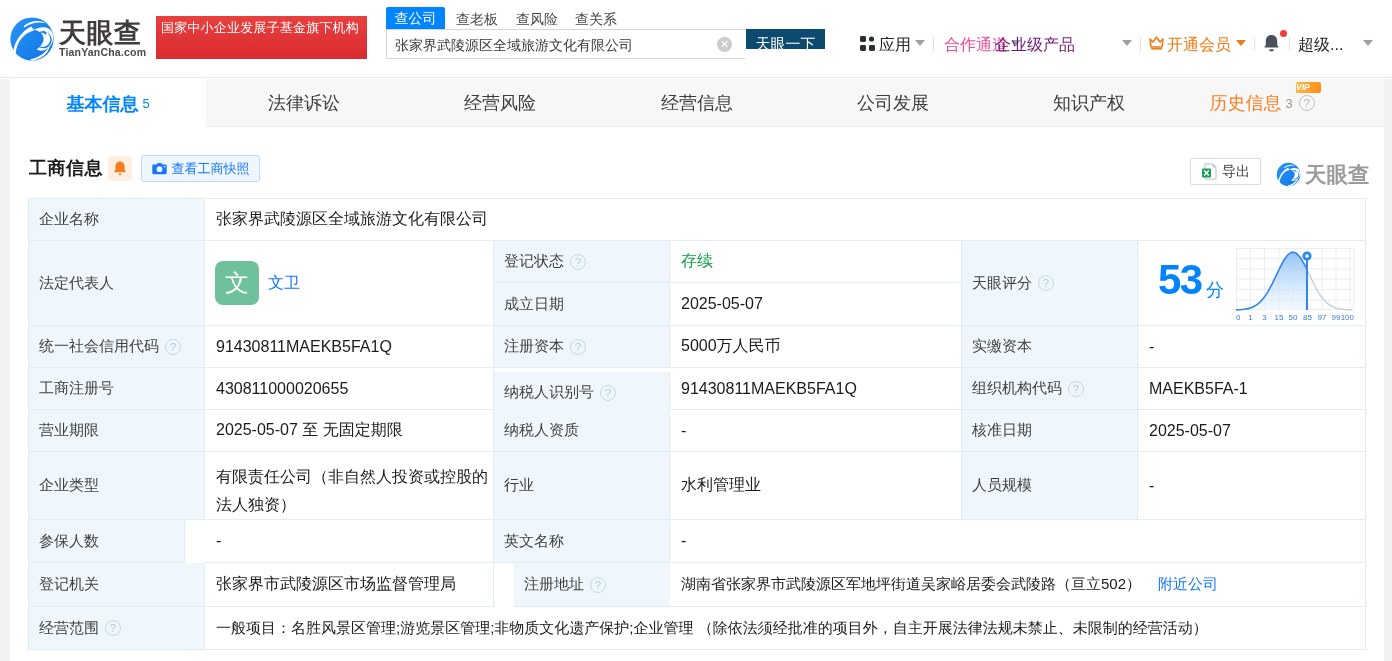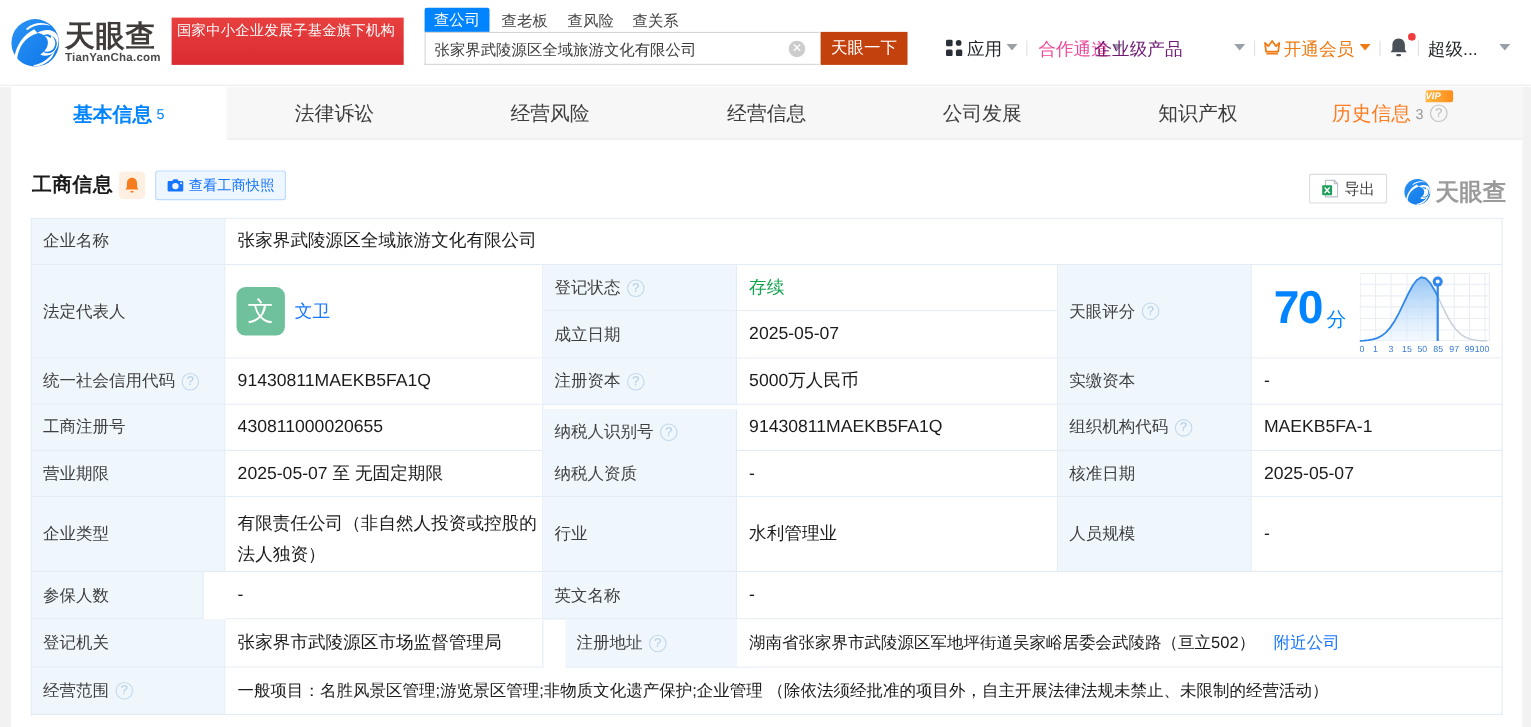--- a/index.html
+++ b/index.html
@@ -66,21 +66,21 @@
 
     <div class="abs" style="left:386px;top:7px;width:59px;height:22px;background:#0084ff;border-radius:2px 2px 0 0;color:#fff;font-size:14px;text-align:center;line-height:22px;">查公司</div>
     <div class="abs" style="left:456px;top:11px;font-size:14px;color:#454545;">查老板</div>
     <div class="abs" style="left:516px;top:11px;font-size:14px;color:#454545;">查风险</div>
     <div class="abs" style="left:575px;top:11px;font-size:14px;color:#454545;">查关系</div>
 
     <div class="abs" style="left:386px;top:29px;width:359px;height:30px;border:1px solid #d5d5d5;border-right:none;background:#fff;">
       <span style="position:absolute;left:8px;top:7px;font-size:14px;color:#3a3a3a;">张家界武陵源区全域旅游文化有限公司</span>
       <span style="position:absolute;right:13px;top:7px;width:15px;height:15px;background:#ccc;border-radius:50%;color:#fff;font-size:11px;line-height:15px;text-align:center;">✕</span>
     </div>
-    <div class="abs" style="left:746px;top:29px;width:79px;height:30px;background:#c2410c;color:#fff;font-size:15px;text-align:center;line-height:30px;">天眼一下</div>
+    <div class="abs" style="left:746px;top:29px;width:79px;height:20px;background:#0c4a6e;color:#fff;font-size:15px;text-align:center;line-height:30px;">天眼一下</div>
 
     <svg class="abs" style="left:860px;top:36px;" width="15" height="15" viewBox="0 0 15 15">
       <rect x="0" y="0" width="6" height="6" rx="1.4" fill="#2a2e36"></rect>
       <circle cx="11.5" cy="3" r="2.6" fill="#2a2e36"></circle>
       <rect x="0" y="9" width="6" height="6" rx="1.4" fill="#2a2e36"></rect>
       <rect x="9" y="9" width="6" height="6" rx="1.4" fill="#2a2e36"></rect>
     </svg>
     <div class="abs" style="left:879px;top:35px;font-size:16px;color:#23262b;">应用</div>
     <span class="caret" style="left:915px;top:40px;"></span>
     <div class="vdiv" style="left:933px;top:37px;"></div>
@@ -108,21 +108,21 @@
   </div>
   <div id="gutL"></div>
     <div id="gutR"></div>
   <div id="navrow">
     <div class="navtab active" style="left:0">基本信息<span class="cnt">5</span></div>
     <div class="navtab" style="left:196px">法律诉讼</div>
     <div class="navtab" style="left:392px">经营风险</div>
     <div class="navtab" style="left:589px">经营信息</div>
     <div class="navtab" style="left:785px">公司发展</div>
     <div class="navtab" style="left:981px">知识产权</div>
-    <div class="navtab" style="left:1110px; color:#ff7c1f;justify-content:flex-end;">历史信息<span class="cnt" style="color:#999;">3</span><span class="qm" style="border-color:#c2c2c2;color:#b5b5b5;">?</span></div>
+    <div class="navtab" style="left:1154px; color:#ff7c1f;">历史信息<span class="cnt" style="color:#999;">3</span><span class="qm" style="border-color:#c2c2c2;color:#b5b5b5;">?</span></div>
   </div>
   <div class="abs" style="left:1296px;top:82px;width:25px;height:11px;background:linear-gradient(90deg,#ffb843,#ff8d1a);border-radius:2px 2px 2px 0;color:#fff;font-size:8.5px;font-weight:bold;font-style:italic;line-height:11px;">VIP</div>
   <div id="secttl">工商信息</div>
   <div id="bellbadge">
     <svg style="position:absolute;left:5px;top:5px;" width="14" height="16" viewBox="0 0 14 16">
       <path d="M7 0.5 C4.2 0.5 2.4 2.7 2.4 5.5 L2.4 9 L1 11.2 L13 11.2 L11.6 9 L11.6 5.5 C11.6 2.7 9.8 0.5 7 0.5 Z" fill="#f77c1e"></path>
       <path d="M5.4 12.6 a1.6 1.6 0 0 0 3.2 0 Z" fill="#f77c1e"></path>
     </svg>
   </div>
   <div id="snapbtn">
@@ -151,21 +151,21 @@
     <div class="c vl" style="left:176px;top:42px;width:289px;height:85px;">
       <span style="display:inline-flex;width:44px;height:44px;background:#6fc19c;border-radius:8px;align-items:center;justify-content:center;color:#fff;font-size:24px;margin-left:-1px;">文</span>
       <a class="lnk" style="margin-left:9px;">文卫</a>
     </div>
     <div class="c lb" style="left:465px;top:42px;width:176px;height:42px;">登记状态<span class="qm">?</span></div>
     <div class="c vl" style="left:641px;top:42px;width:292px;height:42px;color:#10a24c;">存续</div>
     <div class="c lb" style="left:465px;top:84px;width:176px;height:43px;">成立日期</div>
     <div class="c vl" style="left:641px;top:84px;width:292px;height:43px;">2025-05-07</div>
     <div class="c lb" style="left:933px;top:42px;width:176px;height:85px;">天眼评分<span class="qm">?</span></div>
     <div class="c vl" style="left:1109px;top:42px;width:228px;height:85px;padding:0;display:block;" id="scorecell">
-      <span style="position:absolute;left:20px;top:15px;font-size:42px;font-weight:bold;color:#0084ff;letter-spacing:-1.5px;">70</span>
+      <span style="position:absolute;left:20px;top:15px;font-size:42px;font-weight:bold;color:#0084ff;letter-spacing:-1.5px;">53</span>
       <span style="position:absolute;left:68px;top:37px;font-size:18px;color:#0084ff;">分</span>
       <svg style="position:absolute;left:98px;top:7px;" width="120" height="74" viewBox="0 0 120 74">
         <defs>
             <linearGradient id="cg" x1="0" y1="0" x2="0" y2="1">
           <stop offset="0" stop-color="#8ec2f5" stop-opacity="0.95"></stop>
           <stop offset="1" stop-color="#e8f3fe" stop-opacity="0.5"></stop>
         </linearGradient>
           </defs>
         <g stroke="#e9eef4" stroke-width="1">
           <path d="M0.5,0 V62 M14.5,0 V62 M28.5,0 V62 M43,0 V62 M57,0 V62 M71.5,0 V62 M86,0 V62 M100,0 V62 M114,0 V62 M118,0 V62"></path>

